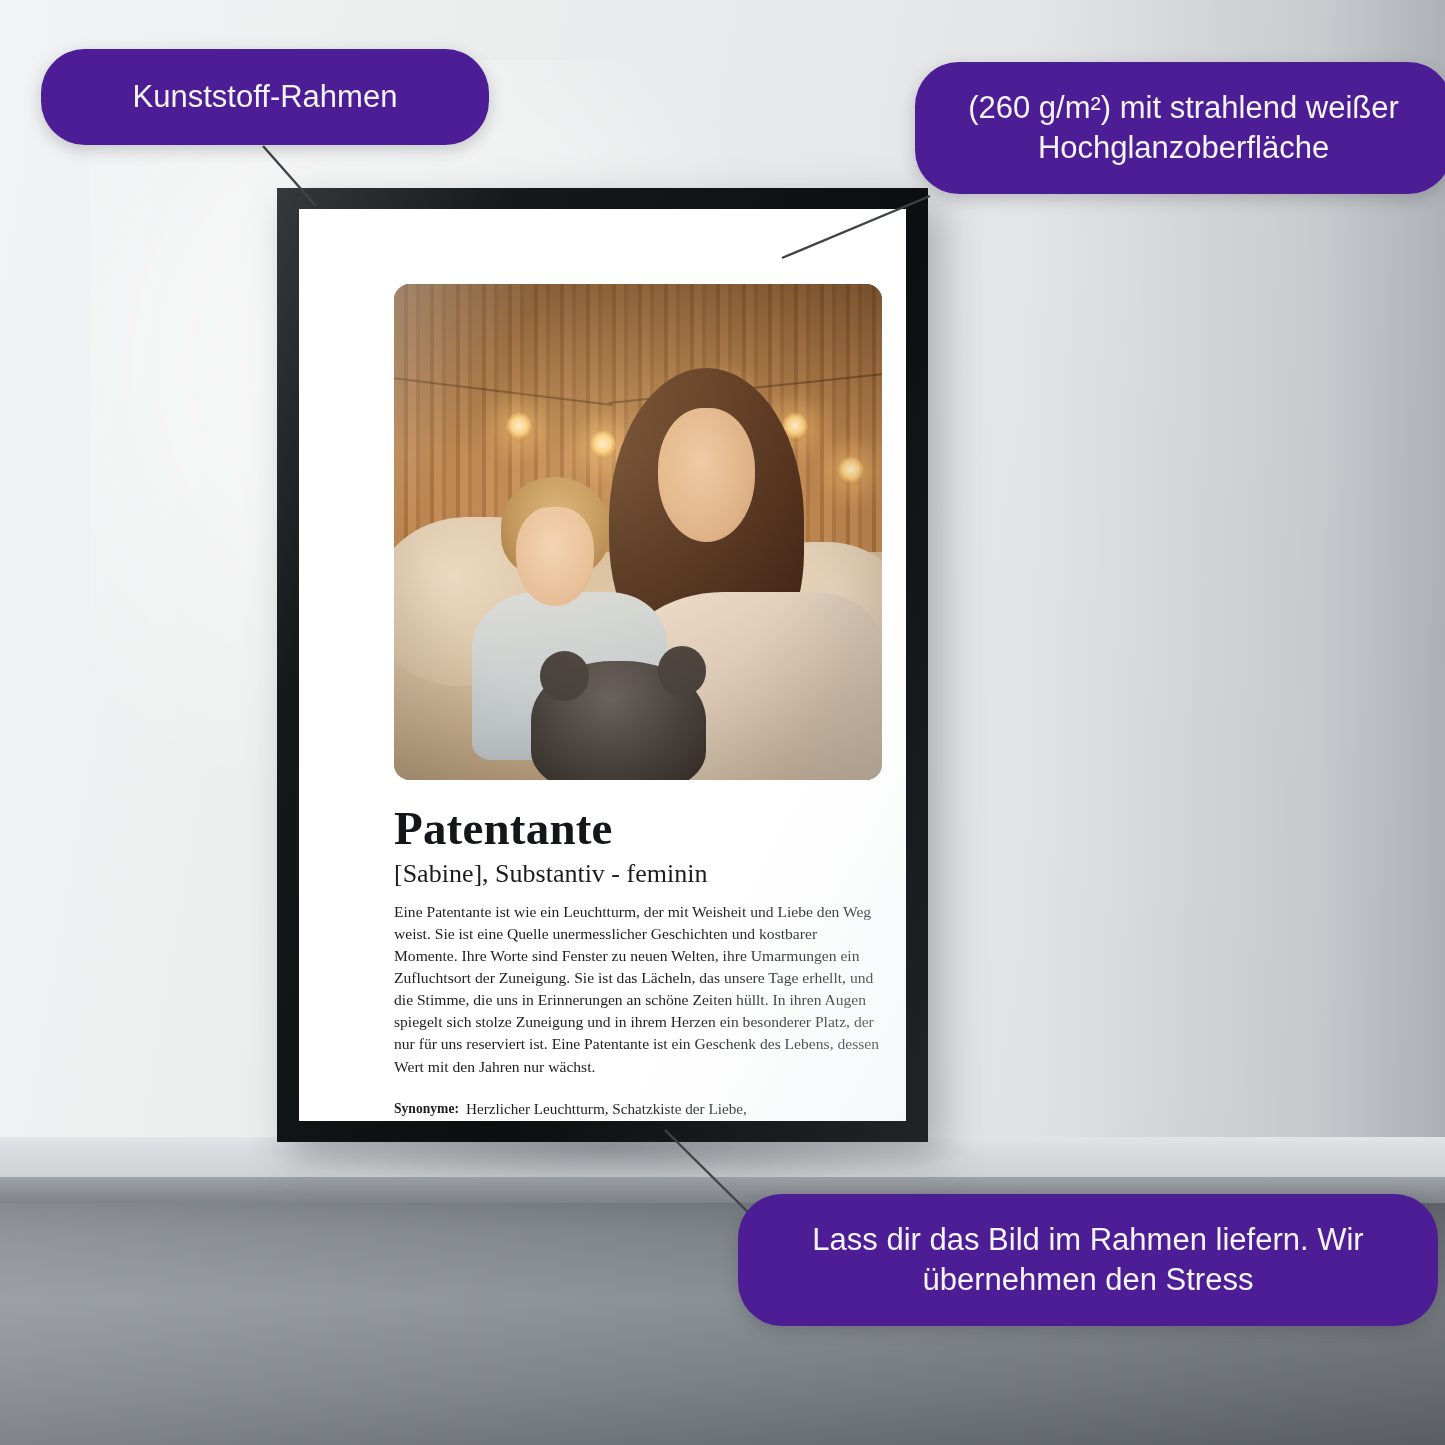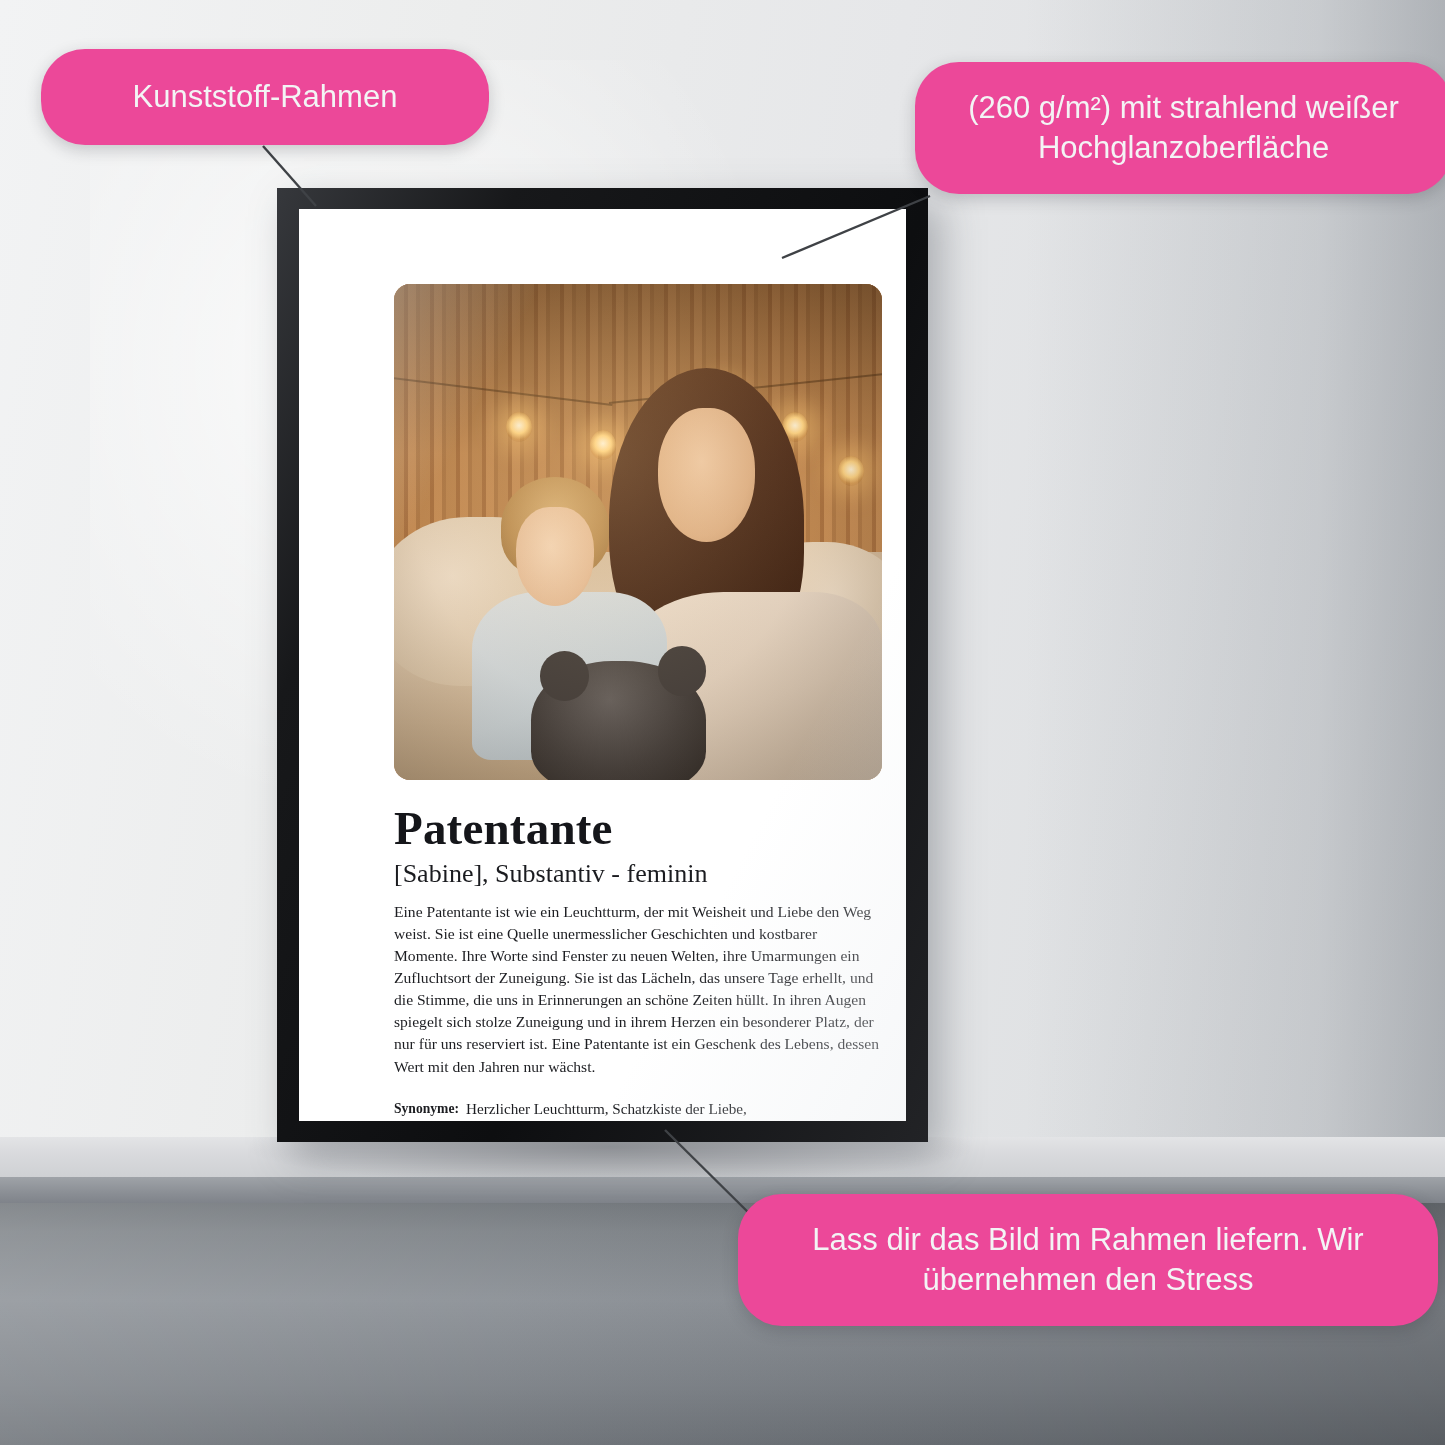--- a/index.html
+++ b/index.html
@@ -238,21 +238,21 @@
     white-space: nowrap;
     padding-top: 1px;
     padding-right: 7px;
   }
   .syn-values { }
   .syn-values .line2 { display: block; padding-left: 60px; }
 
   
   .callout {
     position: absolute;
-    background: #ec4899;
+    background: #4c1d95;
     color: #f3f4f5;
     border-radius: 44px;
     box-shadow: 0 5px 16px rgba(40,43,48,0.22);
     display: flex;
     align-items: center;
     justify-content: center;
     text-align: center;
     font-size: 31px;
     line-height: 1.28;
     padding: 16px 34px;

